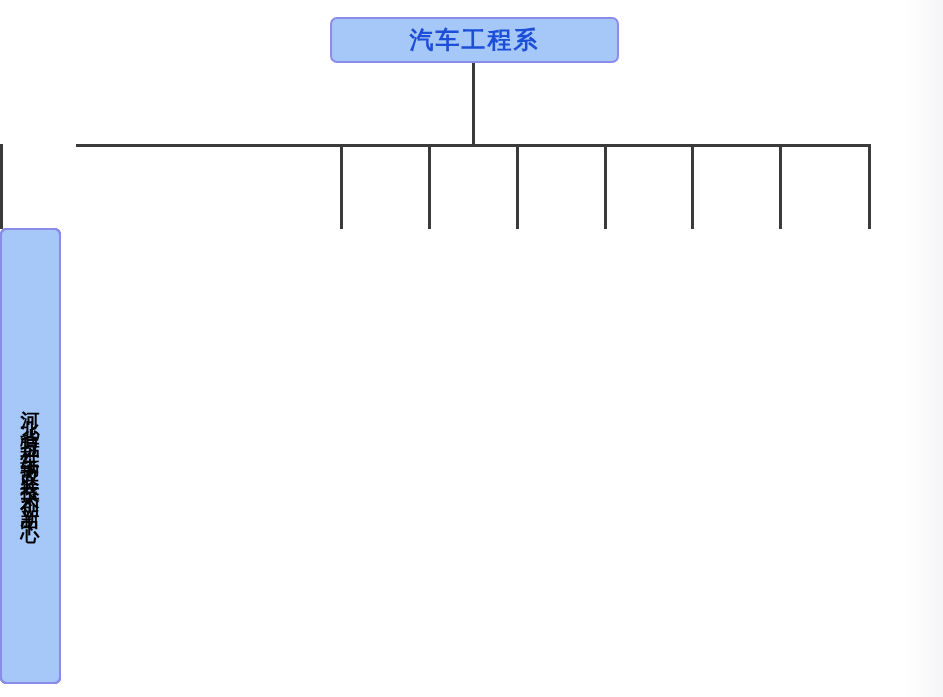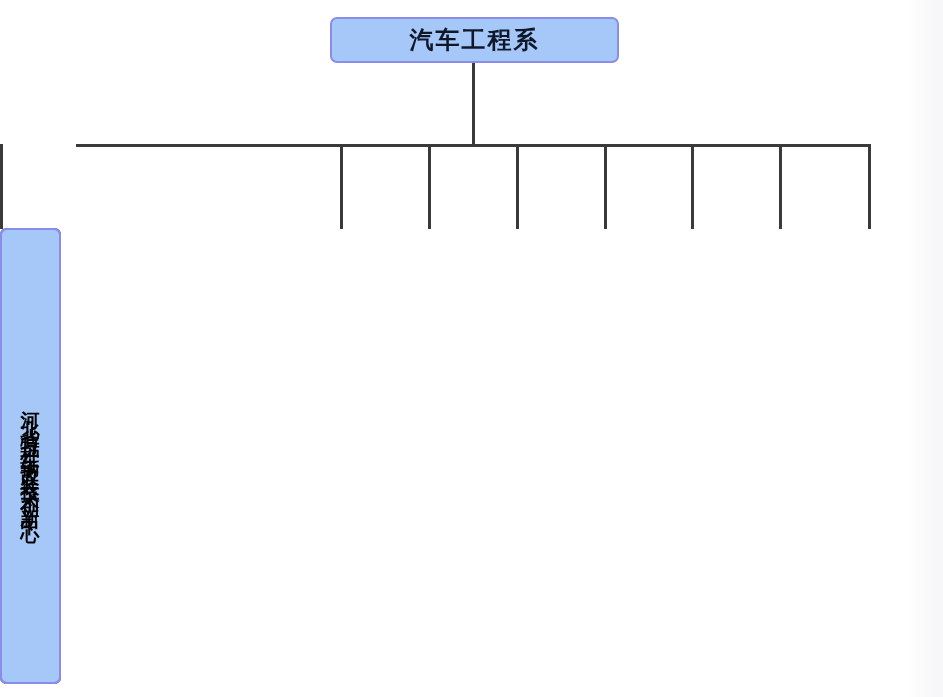--- a/index.html
+++ b/index.html
@@ -21,21 +21,21 @@
     left: 330px; top: 17px;
     width: 289px; height: 46px;
     background: #a6c8f8;
     border: 2px solid #8a8ce9;
     border-radius: 7px;
     display: flex; align-items: center; justify-content: center;
   }
   .root-label {
     font-size: 24px;
     font-weight: bold;
-    color: #0f172a;
+    color: #1d4ed8;
     letter-spacing: 2px;
     white-space: nowrap;
   }
 
   
   .stem {
     position: absolute;
     left: 472px; top: 63px;
     width: 3px; height: 82px;
     background: #3a3a3a;

